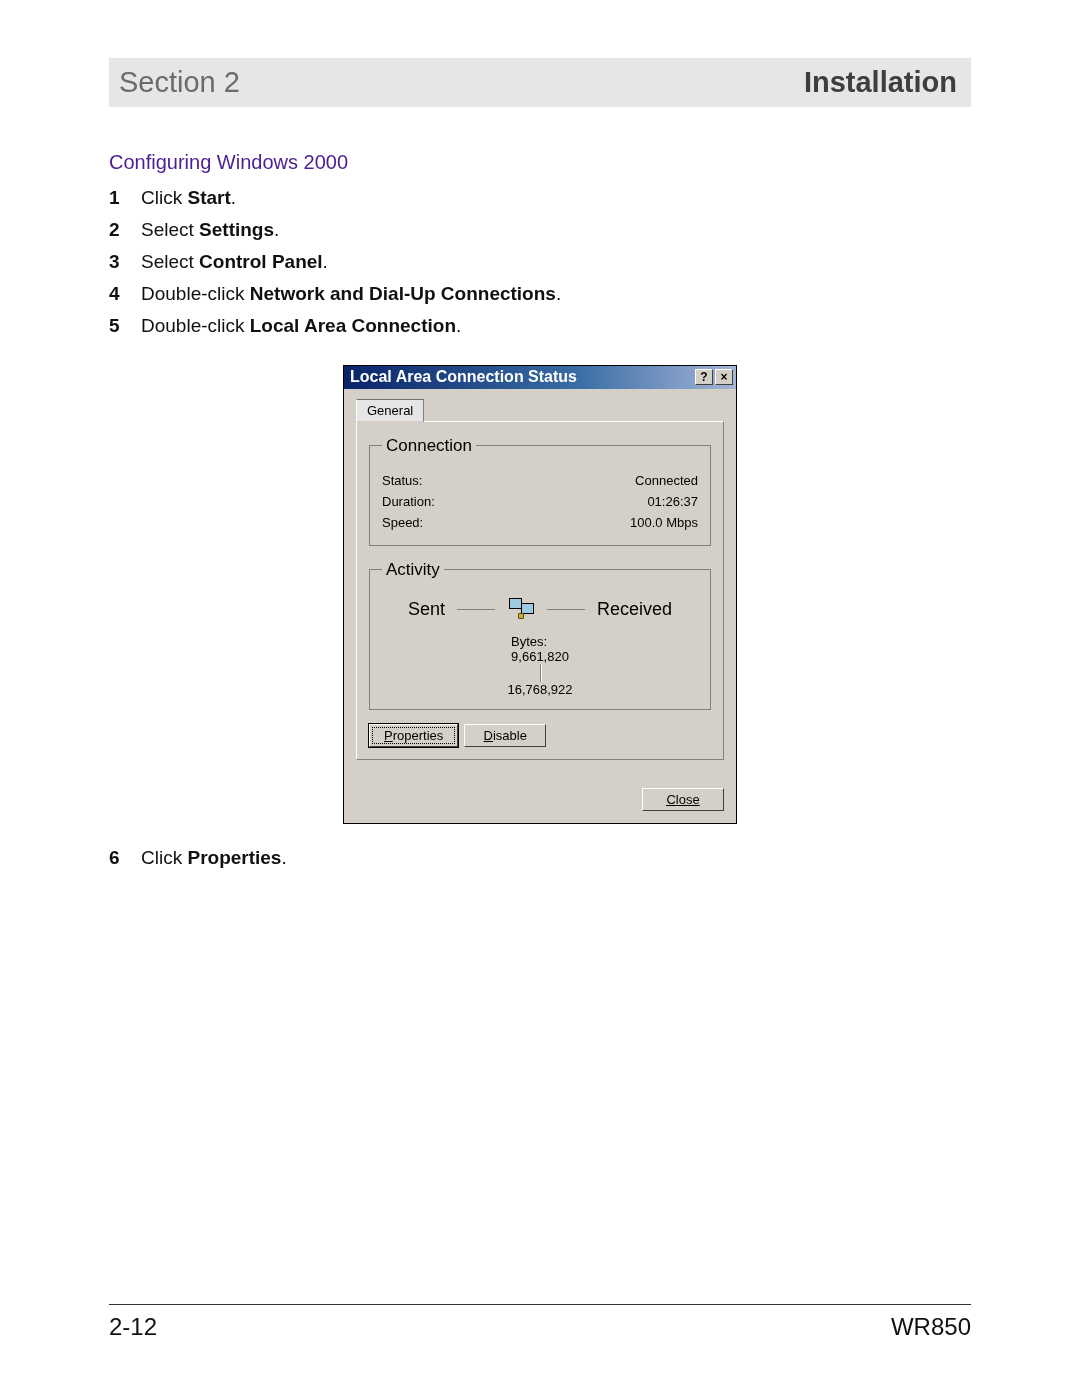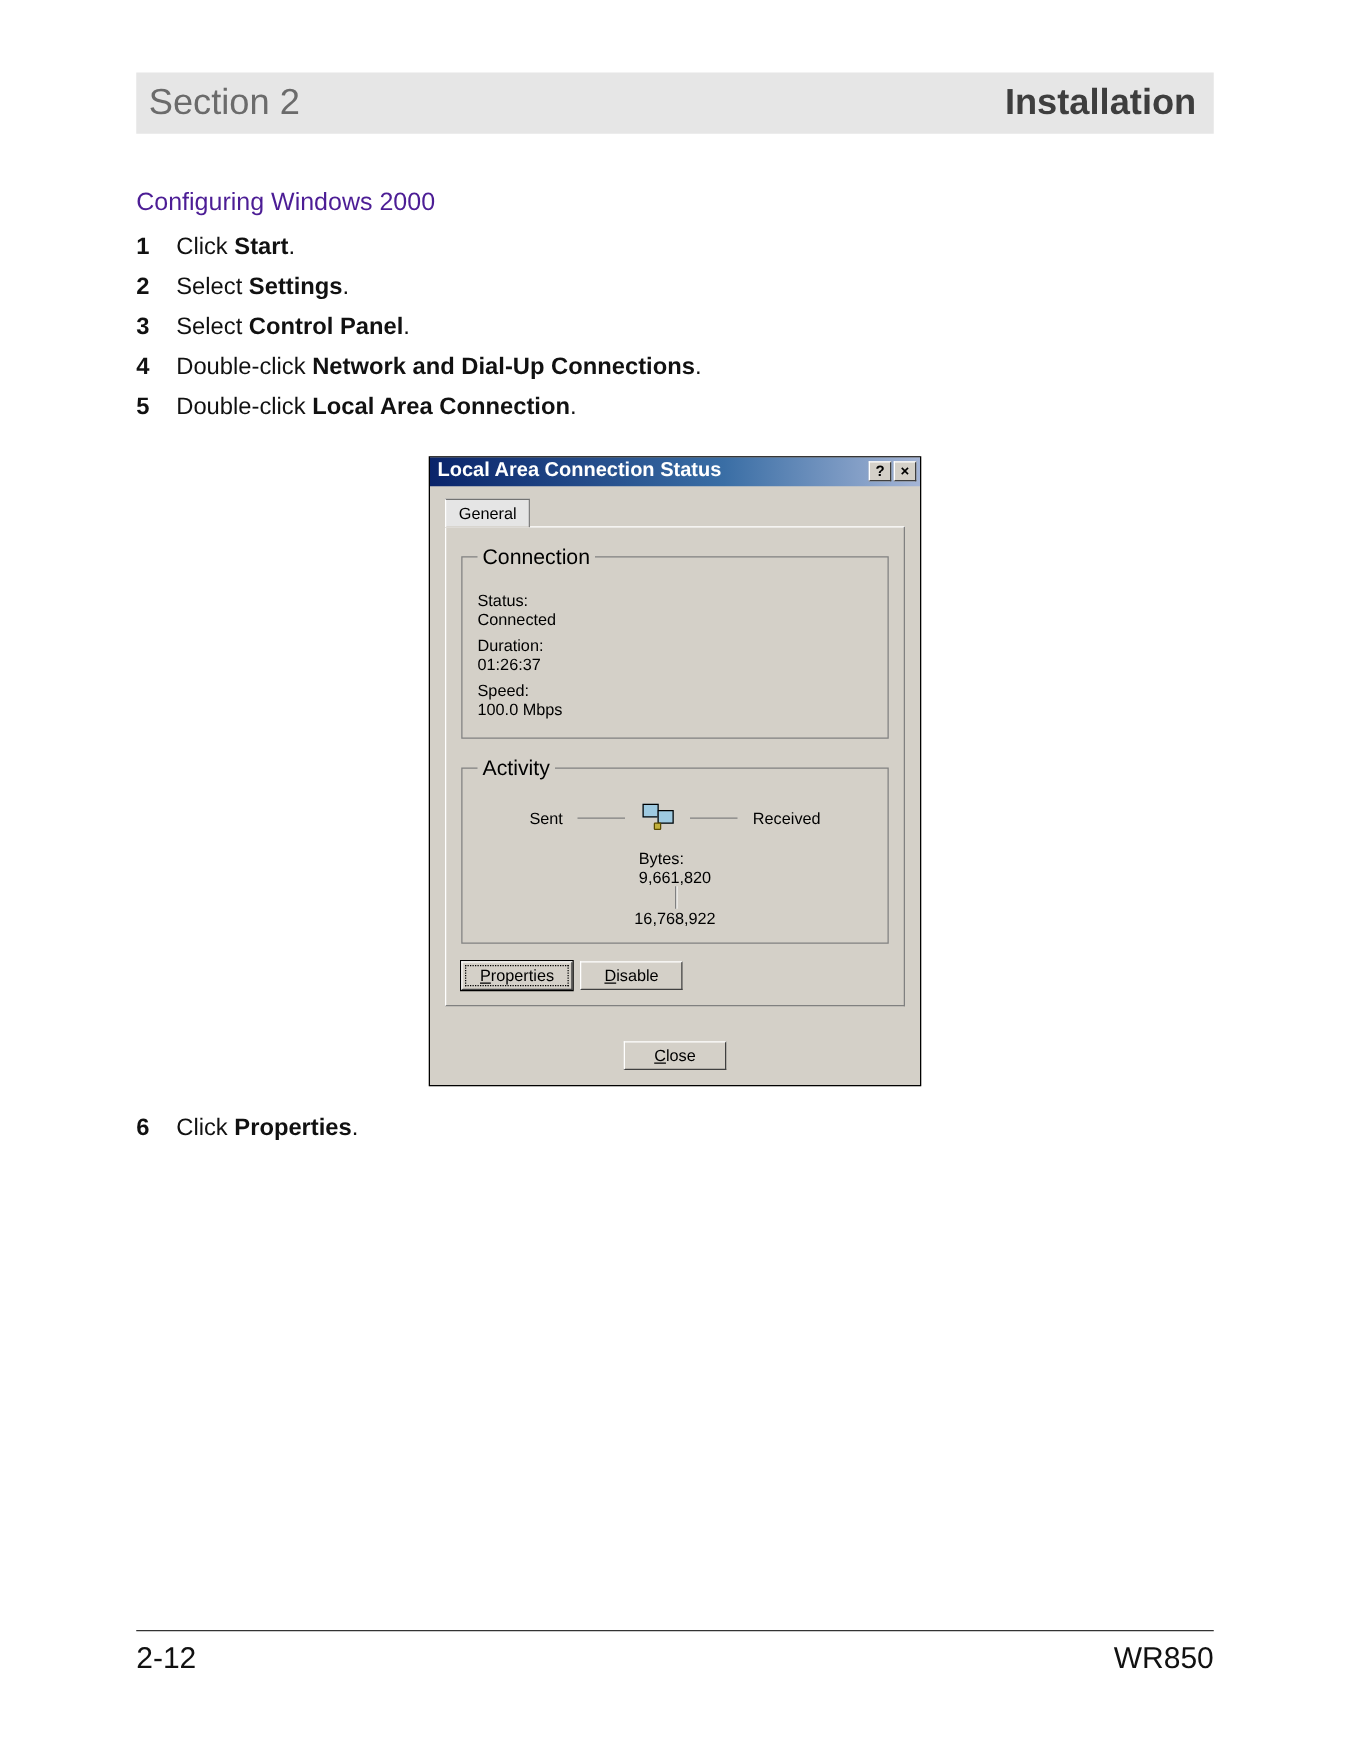--- a/index.html
+++ b/index.html
@@ -78,22 +78,22 @@
       border: 1px solid #808080;
       border-top-color: #808080;
       position: relative;
       padding: 14px 12px 12px 12px;
       margin-bottom: 14px;
     }
     fieldset.winfs::before { content: none; }
     fieldset.winfs legend {
       padding: 0 4px; background: #d4d0c8; font-size: 17px;
     }
-    .conn-row { display: flex; justify-content: space-between; font-size: 13px; padding: 3px 0; flex-direction: column; }
-    .activity-top { display: flex; align-items: center; justify-content: center; gap: 12px; padding: 4px 0 6px; font-size: 13px; }
+    .conn-row { display: flex; justify-content: space-between; font-size: 13px; padding: 3px 0; }
+    .activity-top { display: flex; align-items: center; justify-content: center; gap: 12px; padding: 4px 0 6px; font-size: 18px; }
     .activity-dash { border-top: 1px solid #808080; width: 38px; height: 0; }
     .activity-icon { width: 28px; height: 24px; position: relative; }
     .mon { position: absolute; width: 13px; height: 11px; background: #9ecae1; border: 1px solid #000; }
     .mon.m1 { left: 2px; top: 0; }
     .mon.m2 { left: 14px; top: 5px; }
     .dot { position: absolute; width: 6px; height: 6px; background: #c2b03a; border: 1px solid #5a4a00; left: 11px; top: 15px; border-radius: 1px; }
     .activity-bytes { display: flex; align-items: center; font-size: 13px; padding-top: 6px; flex-direction: column; }
     .ab-label { width: 58px; }
     .ab-val { flex: 1; text-align: center; }
     .ab-sep { width: 1px; height: 18px; background: #808080; margin: 0 4px; box-shadow: 1px 0 0 #fff; }
@@ -103,21 +103,21 @@
       border-top: 1px solid #fff; border-left: 1px solid #fff;
       border-bottom: 1px solid #404040; border-right: 1px solid #404040;
       padding: 3px 14px; font-size: 13px; font-family: inherit; cursor: default;
       min-width: 82px; text-align: center;
     }
     .winbtn.default {
       outline: 1px dotted #000; outline-offset: -4px;
       box-shadow: 0 0 0 1px #000;
     }
     .winbtn .ul { text-decoration: underline; }
-    .close-row { display: flex; justify-content: center; margin-top: 28px; }
+    .close-row { display: flex; justify-content: flex-end; margin-top: 28px; text-decoration: underline; }
 
     .footer-sep {
       position: absolute; left: 109px; right: 109px; bottom: 92px;
       border-top: 1px solid #333;
     }
     .footer {
       position: absolute; left: 109px; right: 109px; bottom: 56px;
       display: flex; justify-content: space-between; font-size: 24px; color: #111;
     }
   </style>

